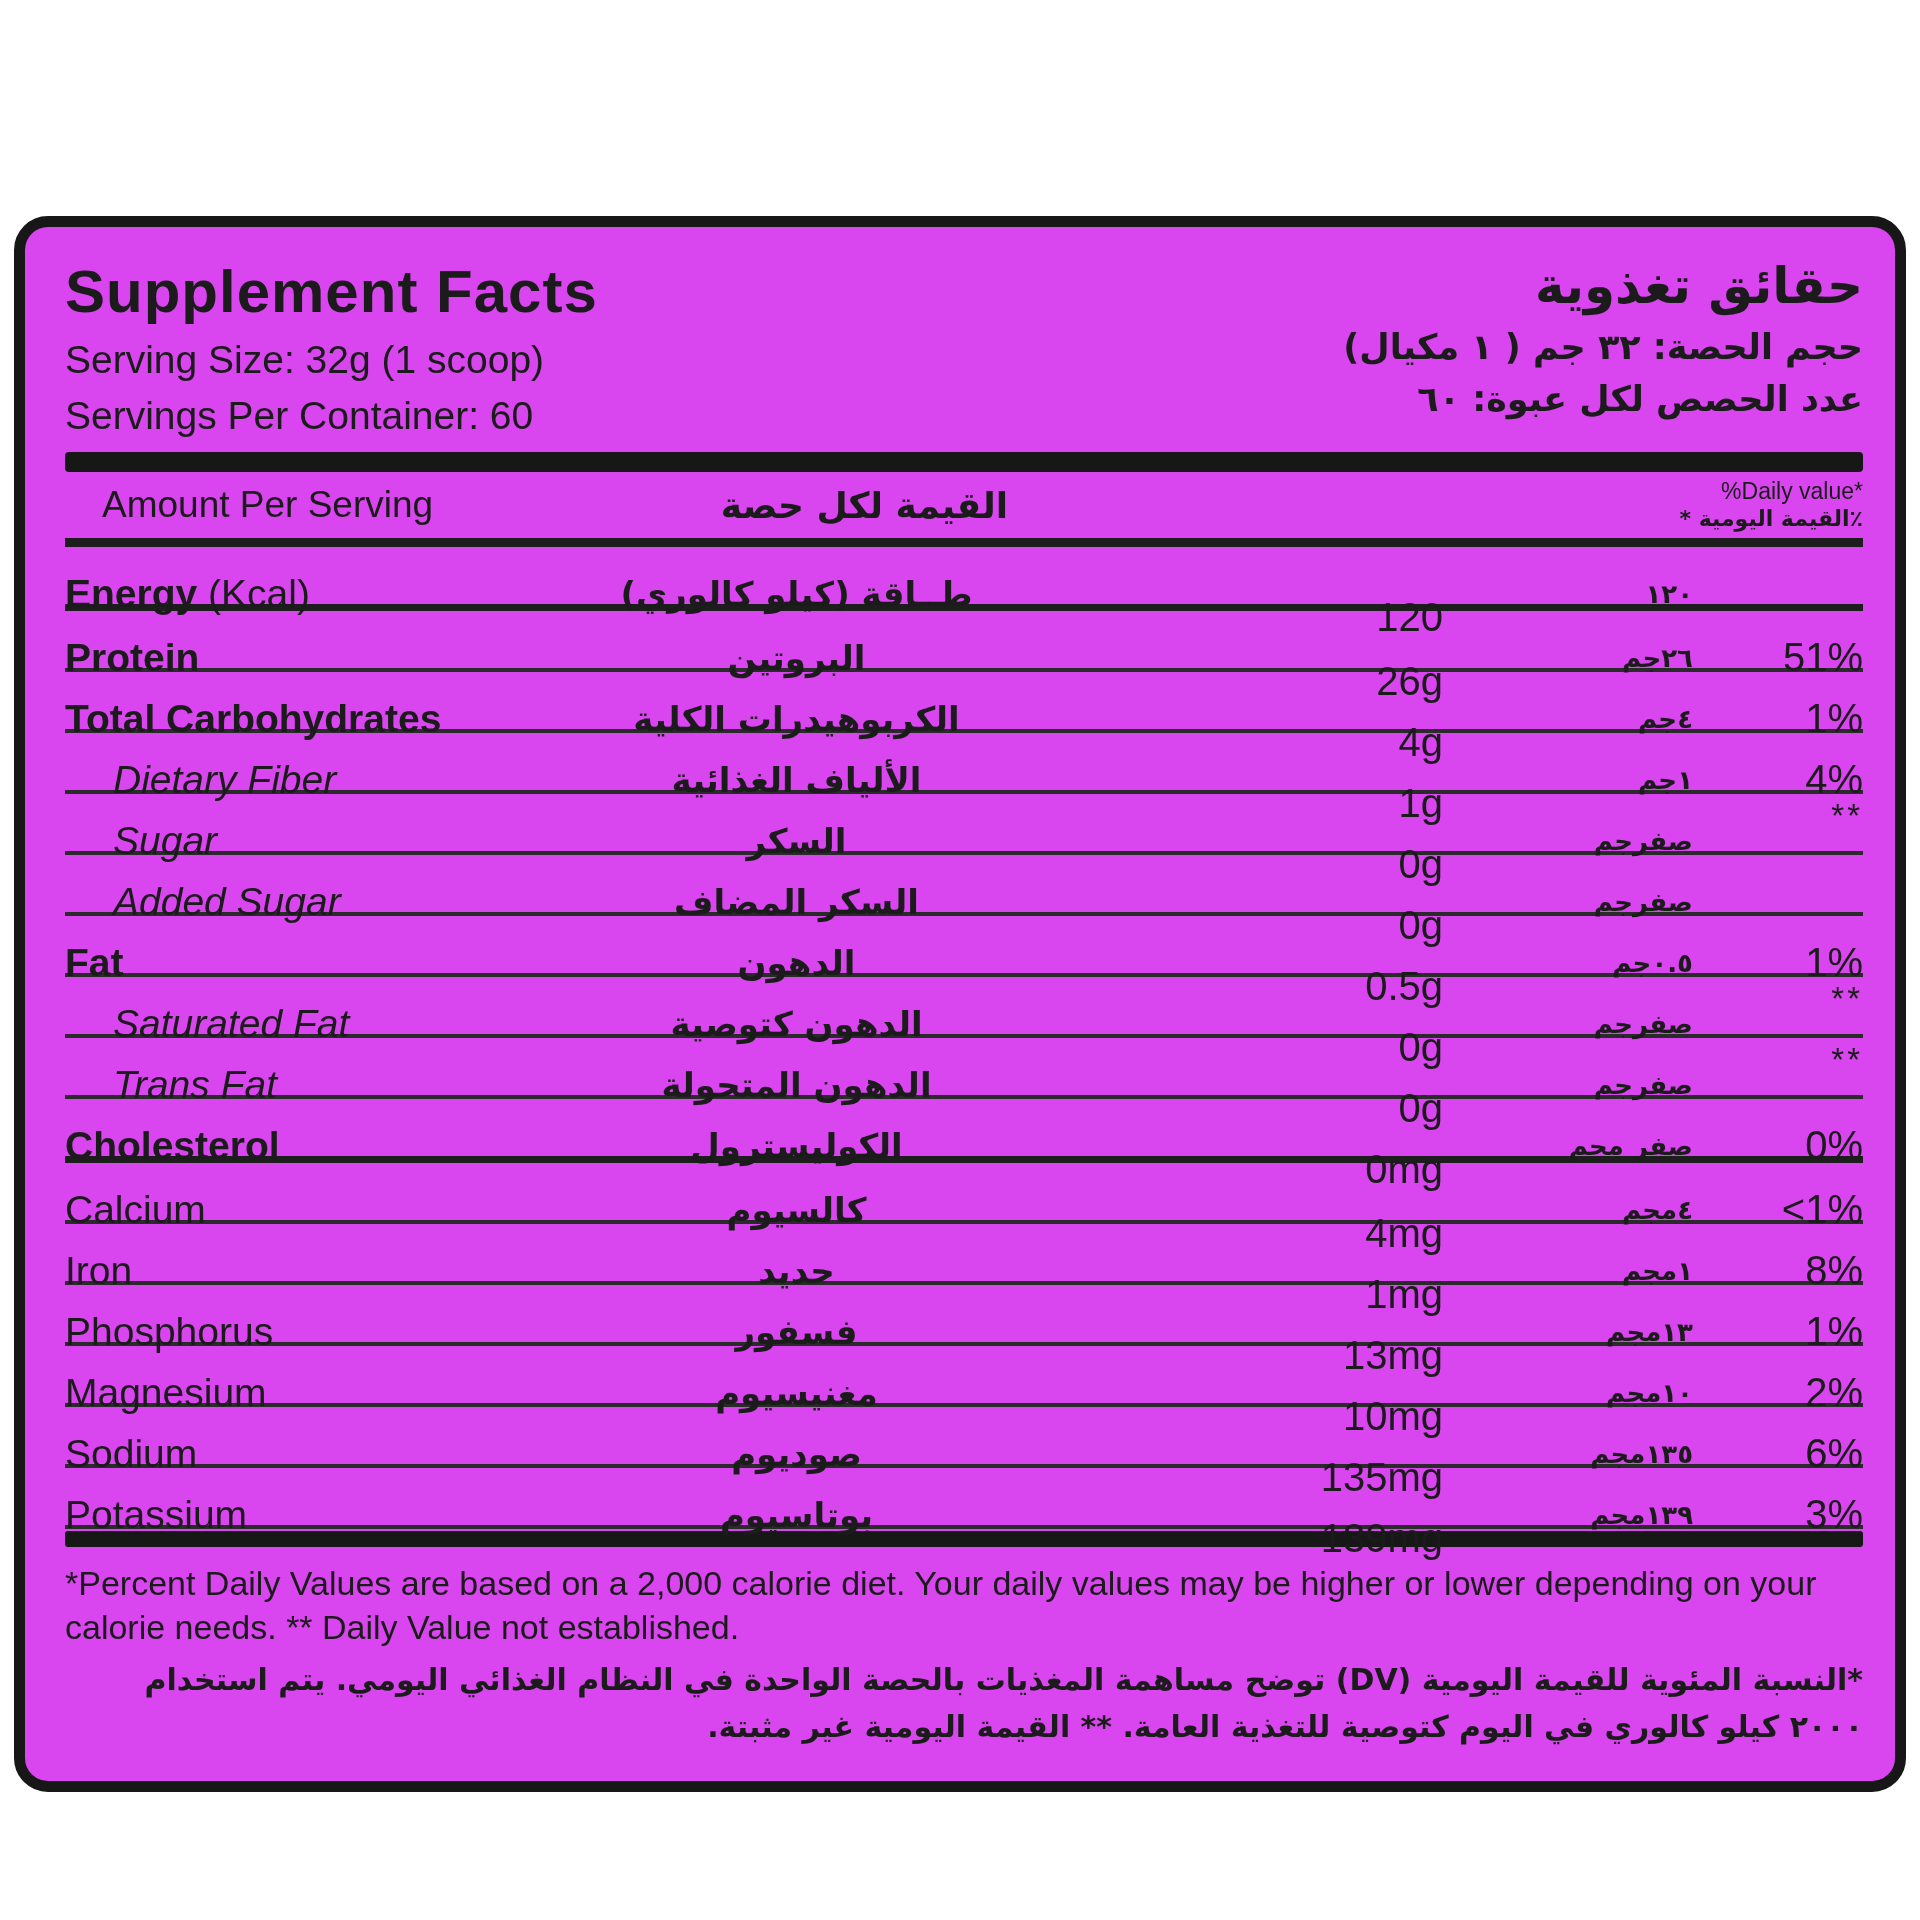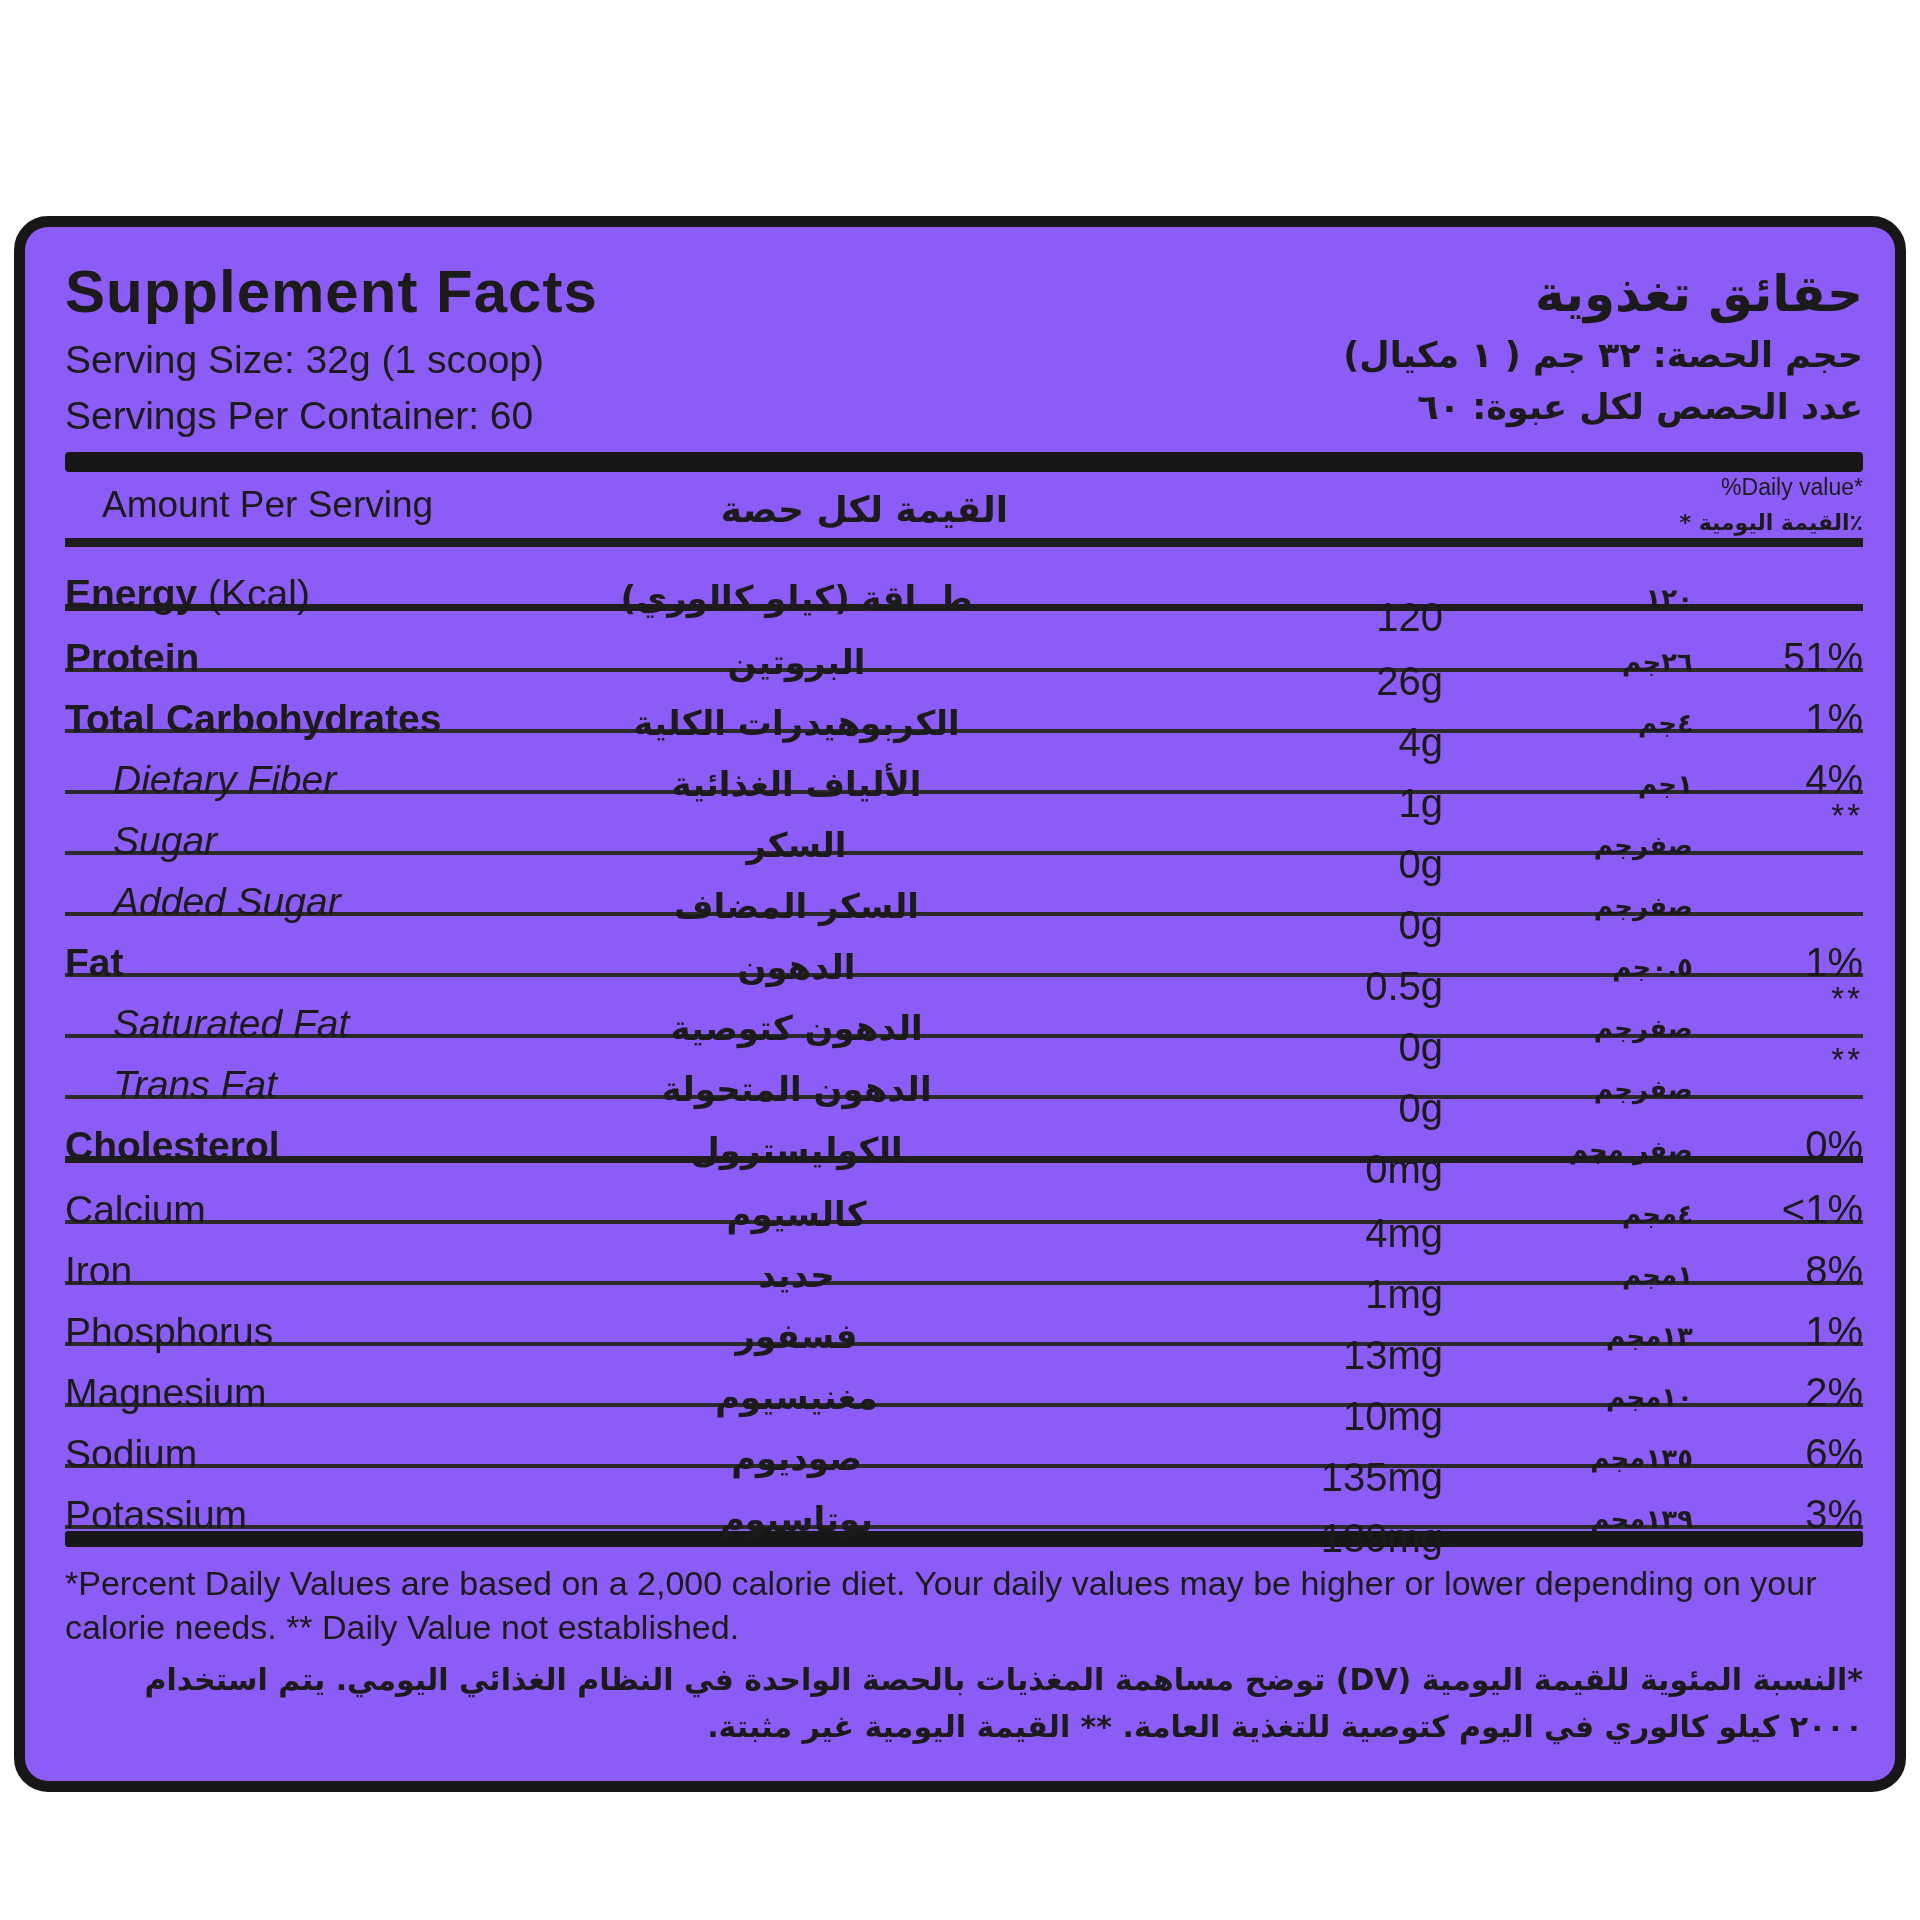--- a/index.html
+++ b/index.html
@@ -3,29 +3,29 @@
 <meta charset="utf-8">
 <style>
   html,body{margin:0;padding:0;}
   body{
     width:1920px;height:1920px;background:#ffffff;position:relative;
     font-family:"Liberation Sans",sans-serif;color:#1b1b1b;
     -webkit-font-smoothing:antialiased;
   }
   .label{
     position:absolute;left:14px;top:216px;width:1892px;height:1576px;
-    box-sizing:border-box;background:#8b5cf6;
+    box-sizing:border-box;background:#d946ef;
     border:11px solid #171717;border-radius:34px;
     padding:30px 32px 16px 40px;
   }
   
   .top{display:flex;justify-content:space-between;align-items:flex-start;}
   .top-left .title{font-size:60px;font-weight:bold;letter-spacing:1px;}
   .top-left .line{font-size:39px;margin-top:12px;}
-  .ar{direction:rtl;font-family:"DejaVu Sans","Liberation Sans",sans-serif;margin-top:8px;}
+  .ar{direction:rtl;font-family:"DejaVu Sans","Liberation Sans",sans-serif;}
   .top-right{text-align:right;}
   .top-right .title{font-size:50px;font-weight:bold;}
   .top-right .line{font-size:35px;font-weight:bold;margin-top:12px;}
   .bar{height:20px;background:#171717;border-radius:4px;margin-top:14px;}
   
   .hdr,.row{display:grid;grid-template-columns:520px 423px 435px 250px 1fr;align-items:center;}
   .hdr{height:66px;border-bottom:9px solid #1d1d1d;}
   .hdr .c1{font-size:37px;margin-left:37px;}
   .hdr .c2{text-align:right;font-size:36px;font-weight:bold;}
   .hdr .c5{grid-column:4 / 6;text-align:right;font-size:23px;line-height:1.2;}

